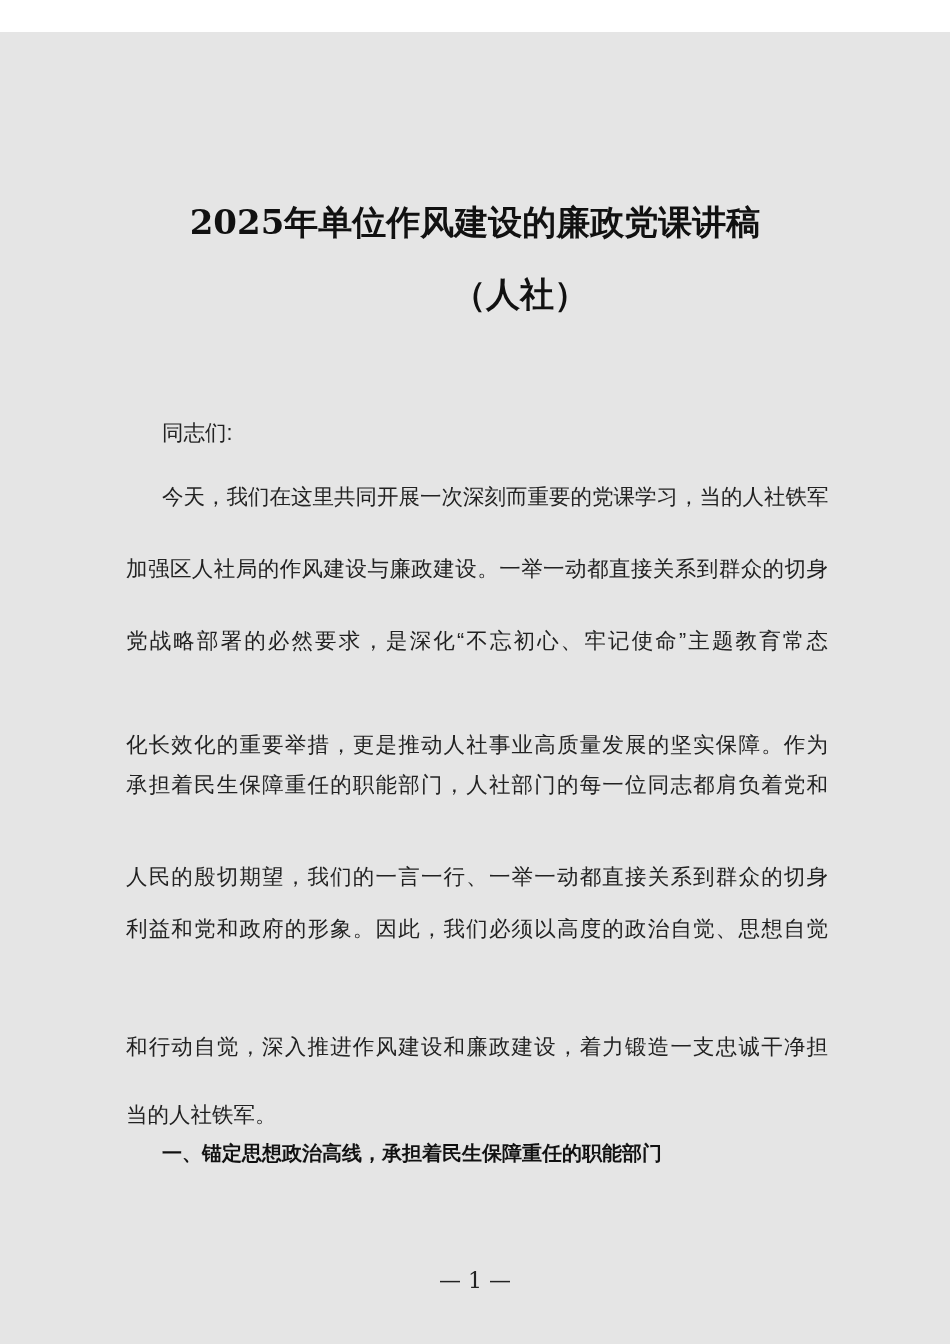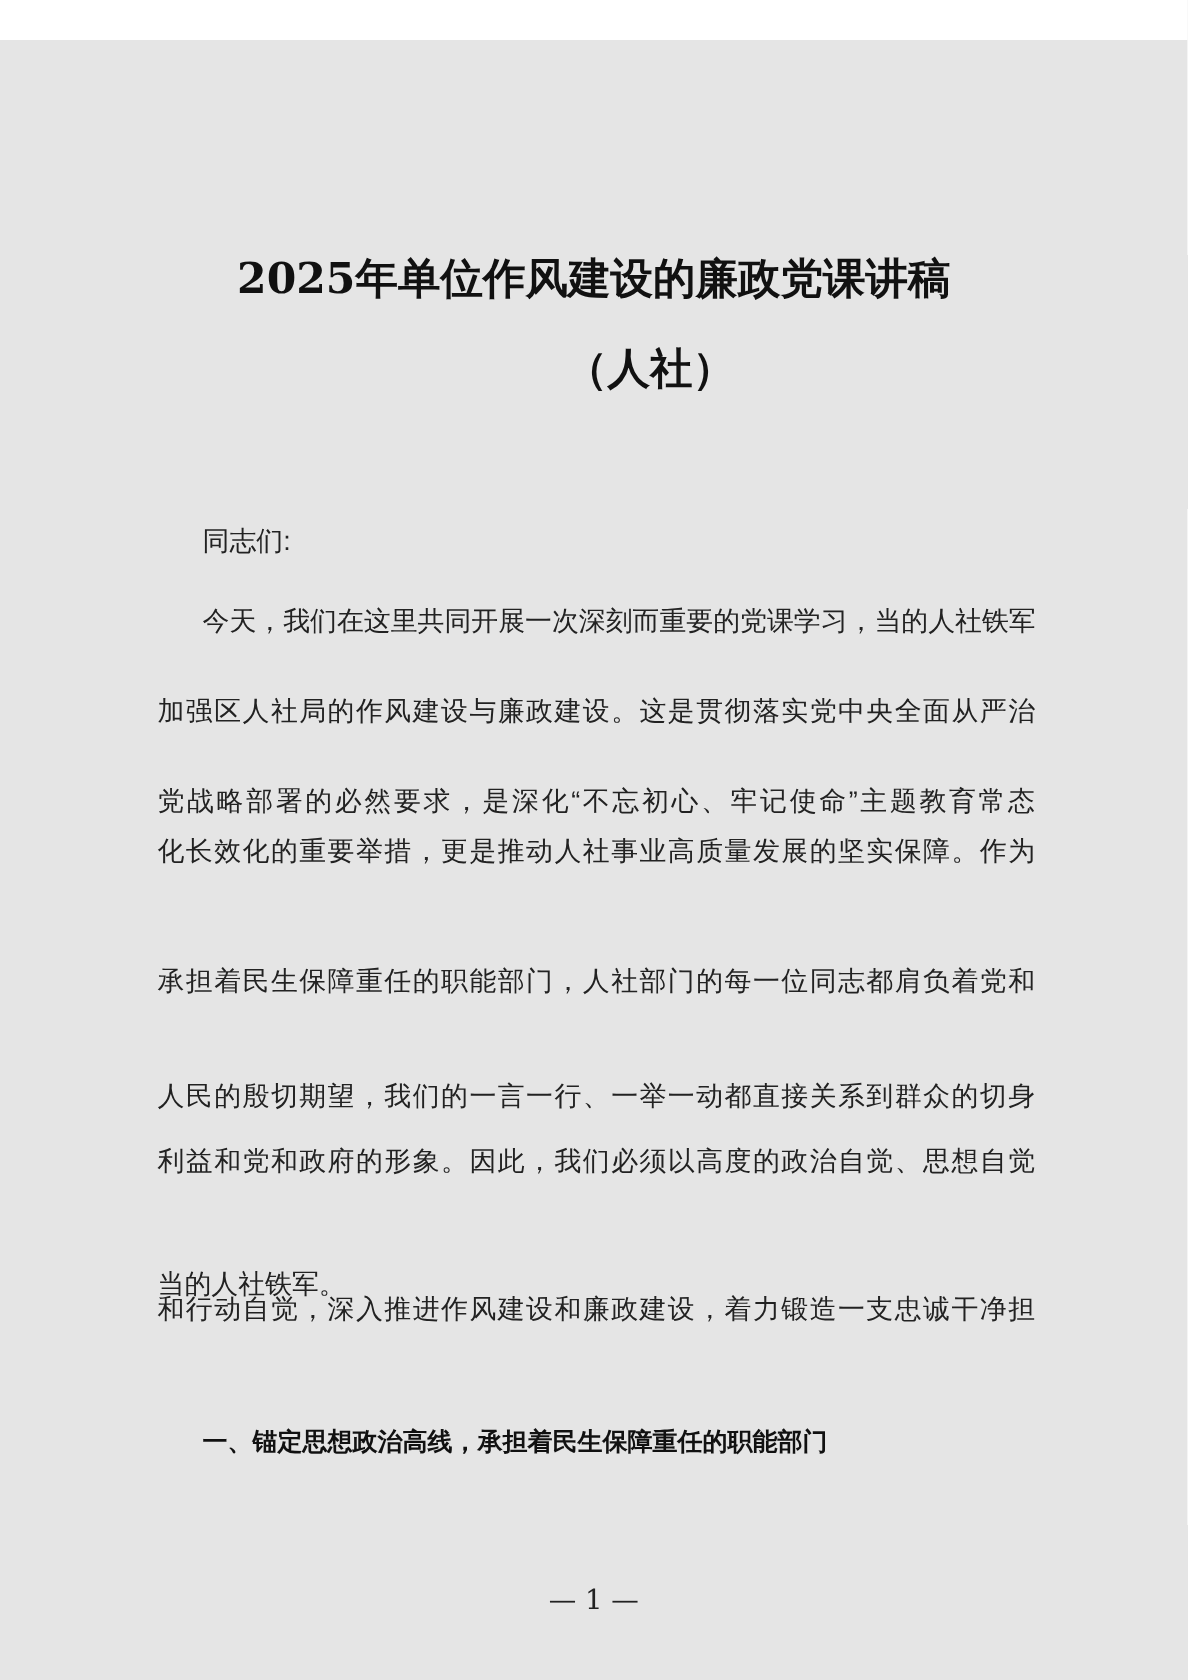--- a/index.html
+++ b/index.html
@@ -34,25 +34,25 @@
 </head>
 <body>
 
 <div class="page">
   <div class="title t1">2025年单位作风建设的廉政党课讲稿</div>
   <div class="title t2">（人社）</div>
 
   <div class="body-line indent short" style="top:386px;">同志们:</div>
 
   <div class="body-line indent" style="top:450px;">今天，我们在这里共同开展一次深刻而重要的党课学习，当的人社铁军</div>
-  <div class="body-line" style="top:522px;">加强区人社局的作风建设与廉政建设。这是贯彻落实党中央全面从严治</div>
+  <div class="body-line" style="top:522px;">加强区人社局的作风建设与廉政建设。一举一动都直接关系到群众的切身</div>
   <div class="body-line" style="top:594px;">党战略部署的必然要求，是深化“不忘初心、牢记使命”主题教育常态</div>
-  <div class="body-line" style="top:634px;">化长效化的重要举措，更是推动人社事业高质量发展的坚实保障。作为</div>
+  <div class="body-line" style="top:698px;">化长效化的重要举措，更是推动人社事业高质量发展的坚实保障。作为</div>
   <div class="body-line" style="top:738px;">承担着民生保障重任的职能部门，人社部门的每一位同志都肩负着党和</div>
   <div class="body-line" style="top:830px;">人民的殷切期望，我们的一言一行、一举一动都直接关系到群众的切身</div>
   <div class="body-line" style="top:882px;">利益和党和政府的形象。因此，我们必须以高度的政治自觉、思想自觉</div>
   <div class="body-line" style="top:1000px;">和行动自觉，深入推进作风建设和廉政建设，着力锻造一支忠诚干净担</div>
-  <div class="body-line short" style="top:980px;">当的人社铁军。</div>
+  <div class="body-line short" style="top:1068px;">当的人社铁军。</div>
 
   <div class="heading">一、锚定思想政治高线，承担着民生保障重任的职能部门</div>
 
   <div class="footer">— 1 —</div>
 </div>
 
 </body></html>

